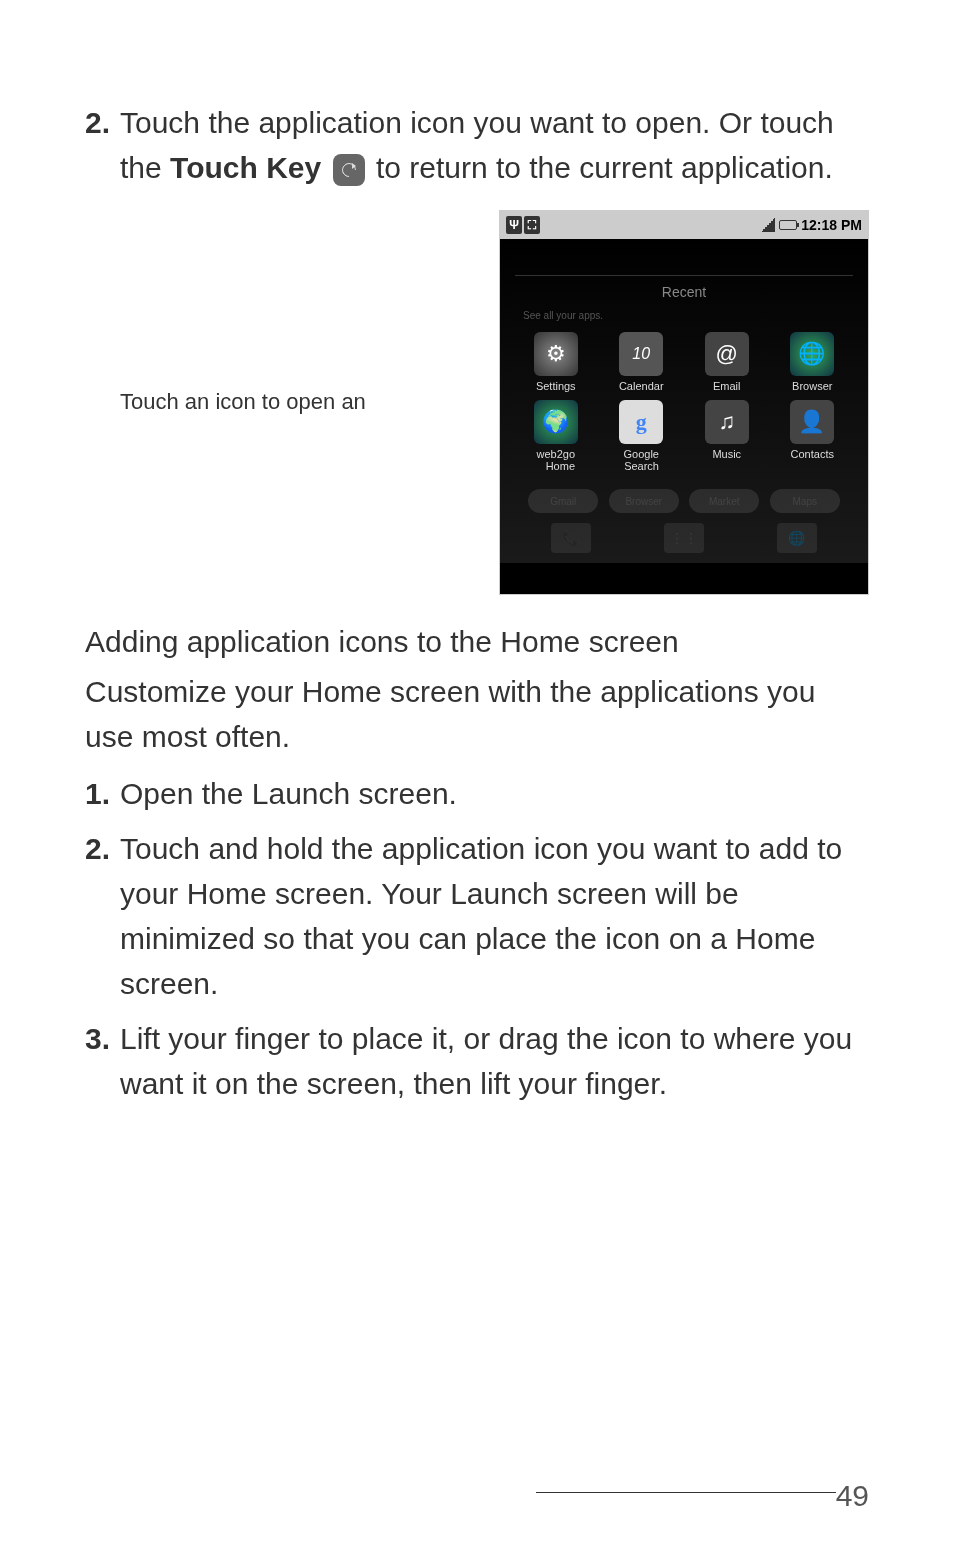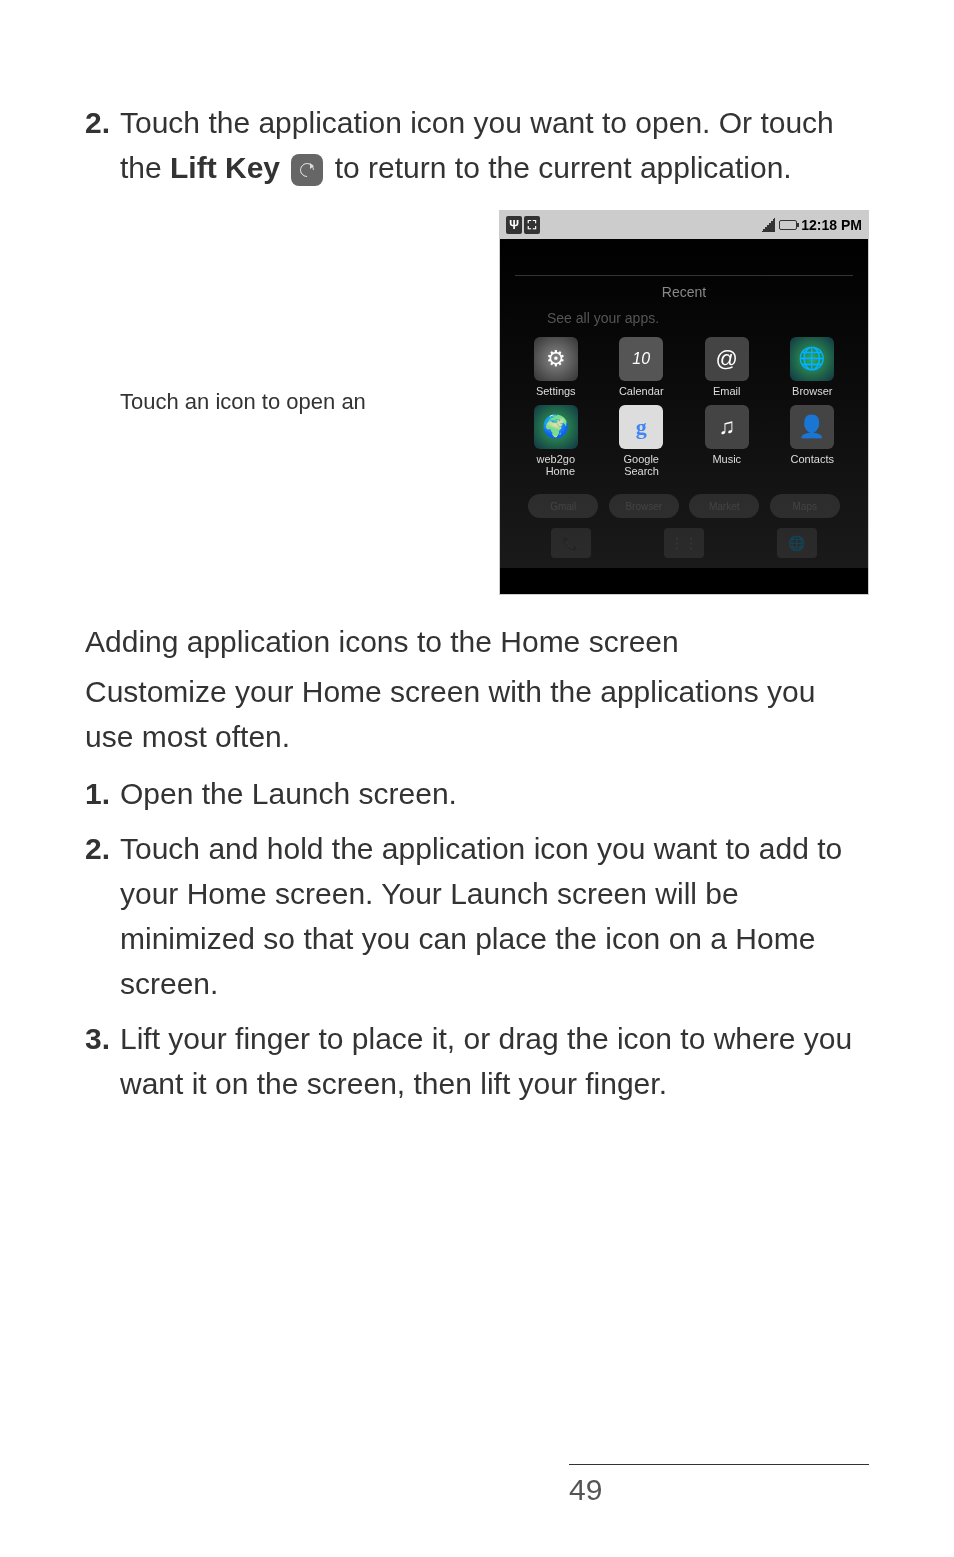--- a/index.html
+++ b/index.html
@@ -144,24 +144,23 @@
       background: linear-gradient(180deg, #000 0%, #1a1a1a 100%);
     }
     .recent-label {
       text-align: center;
       font-size: 14px;
       color: #888;
       padding: 8px 0;
       border-top: 1px solid #333;
     }
     .see-apps {
-      font-size: 14px;
+      font-size: 10px;
       color: #555;
       padding: 2px 0 6px 8px;
-      margin-left: 24px;
     }
     .app-grid {
       display: grid;
       grid-template-columns: repeat(4, 1fr);
       gap: 8px 4px;
       padding: 5px 0;
     }
     .app-item {
       display: flex;
       flex-direction: column;
@@ -231,43 +230,42 @@
       font-weight: normal;
       margin: 15px 0 10px 0;
     }
     .body-text {
       font-size: 30px;
       line-height: 1.5;
       margin-bottom: 12px;
     }
     .page-footer {
       position: absolute;
-      bottom: 50px;
+      bottom: 44px;
       right: 85px;
       display: flex;
-      flex-direction: column;
-      align-items: flex-start;
+      align-items: center;
     }
     .footer-line {
       width: 300px;
       height: 1px;
       background: #333;
       margin-bottom: 8px;
     }
     .page-num {
       font-size: 30px;
       color: #555;
     }
   </style>
 </head>
 <body>
 
 <div class="step-text">
   <span class="step-num">2.</span>
-  <span>Touch the application icon you want to open. Or touch the </span><span class="bold">Lift Key</span>
+  <span>Touch the application icon you want to open. Or touch the </span><span class="bold">Touch Key</span>
   <span class="back-key-icon"></span>
   <span> to return to the current application.</span>
 </div>
 
 <div class="screenshot-container">
   <div>
     <div class="callout-text">
       <span>Touch an icon to open an</span><br>
     </div>
   </div>

